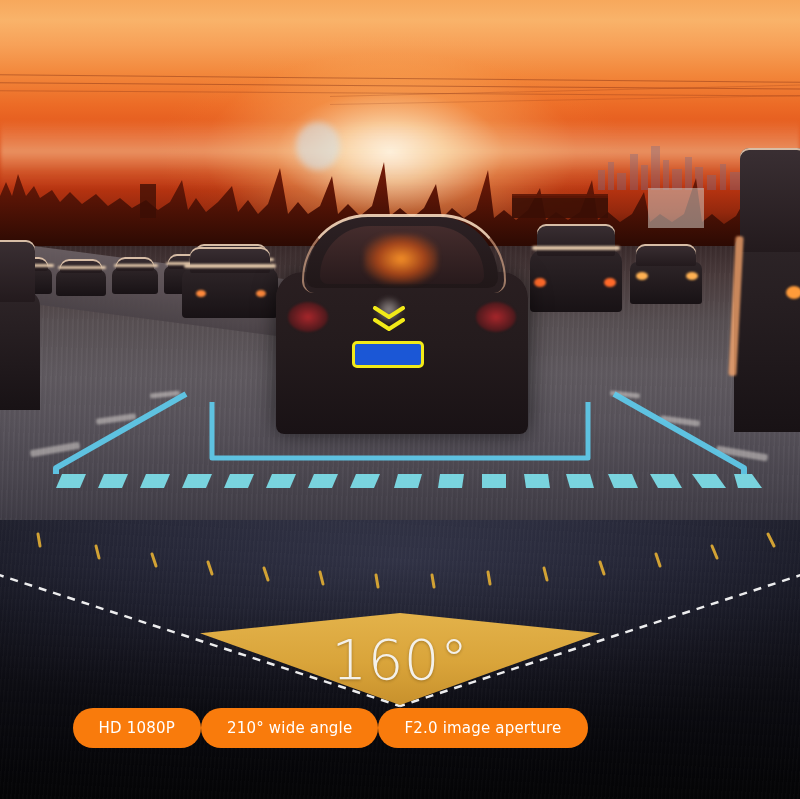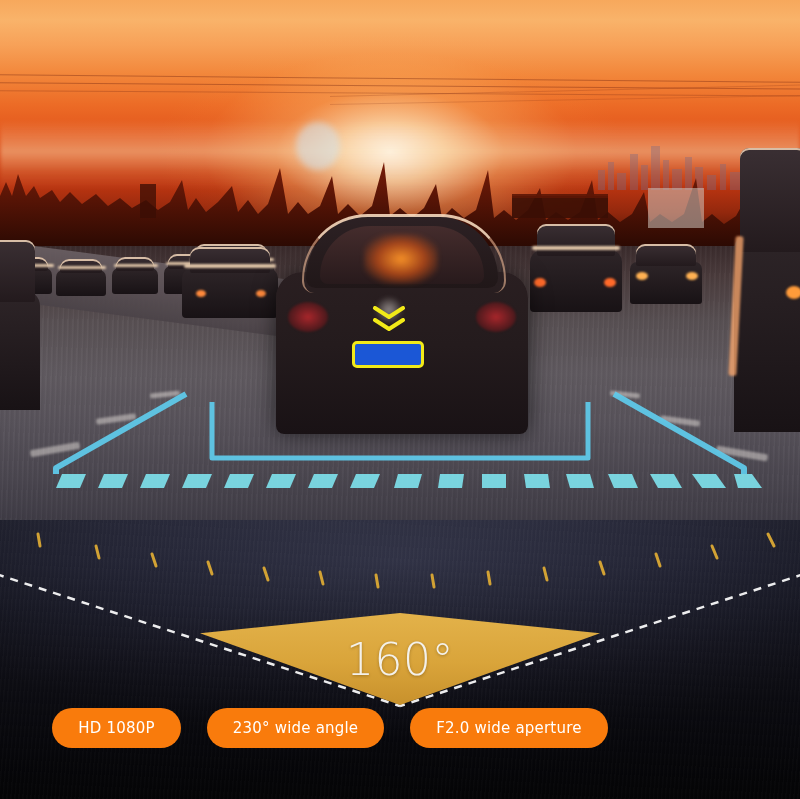--- a/index.html
+++ b/index.html
@@ -298,37 +298,36 @@
     filter: blur(0.3px);
   }
   .gold-label {
     position: absolute;
     left: 200px; top: 613px;
     width: 400px; height: 92px;
     display: flex;
     align-items: center;
     justify-content: center;
     color: #f4f1ea;
-    font-size: 44px;
+    font-size: 56px;
     font-weight: 300;
     letter-spacing: 0.5px;
     text-shadow: 0 1px 3px rgba(90,60,10,.45);
     font-family: "DejaVu Sans", sans-serif;
   }
 
   .tickarc { position: absolute; left: 0; top: 520px; width: 800px; height: 120px; }
 
   
   .badges {
     position: absolute;
     left: 0; top: 708px;
     width: 660px;
     display: flex;
     justify-content: center;
-    gap: 26px;
   }
   .badge {
     background: #f97b0c;
     color: #ffffff;
     font-size: 15px;
     border-radius: 22px;
     padding: 11px 26px;
     white-space: nowrap;
     letter-spacing: .2px;
     font-family: "DejaVu Sans", sans-serif;
@@ -541,18 +540,18 @@
       <line x1="-4" y1="14" x2="400" y2="146"></line>
       <line x1="804" y1="14" x2="400" y2="146"></line>
     </g>
   </svg>
 
   <div class="gold-wedge"></div>
   <div class="gold-label">160°</div>
 
   <div class="badges">
     <div class="badge">HD 1080P</div>
-    <div class="badge">230° wide angle</div>
-    <div class="badge">F2.0 wide aperture</div>
+    <div class="badge">210° wide angle</div>
+    <div class="badge">F2.0 image aperture</div>
   </div>
 
 
 </div>
 
 </body></html>

